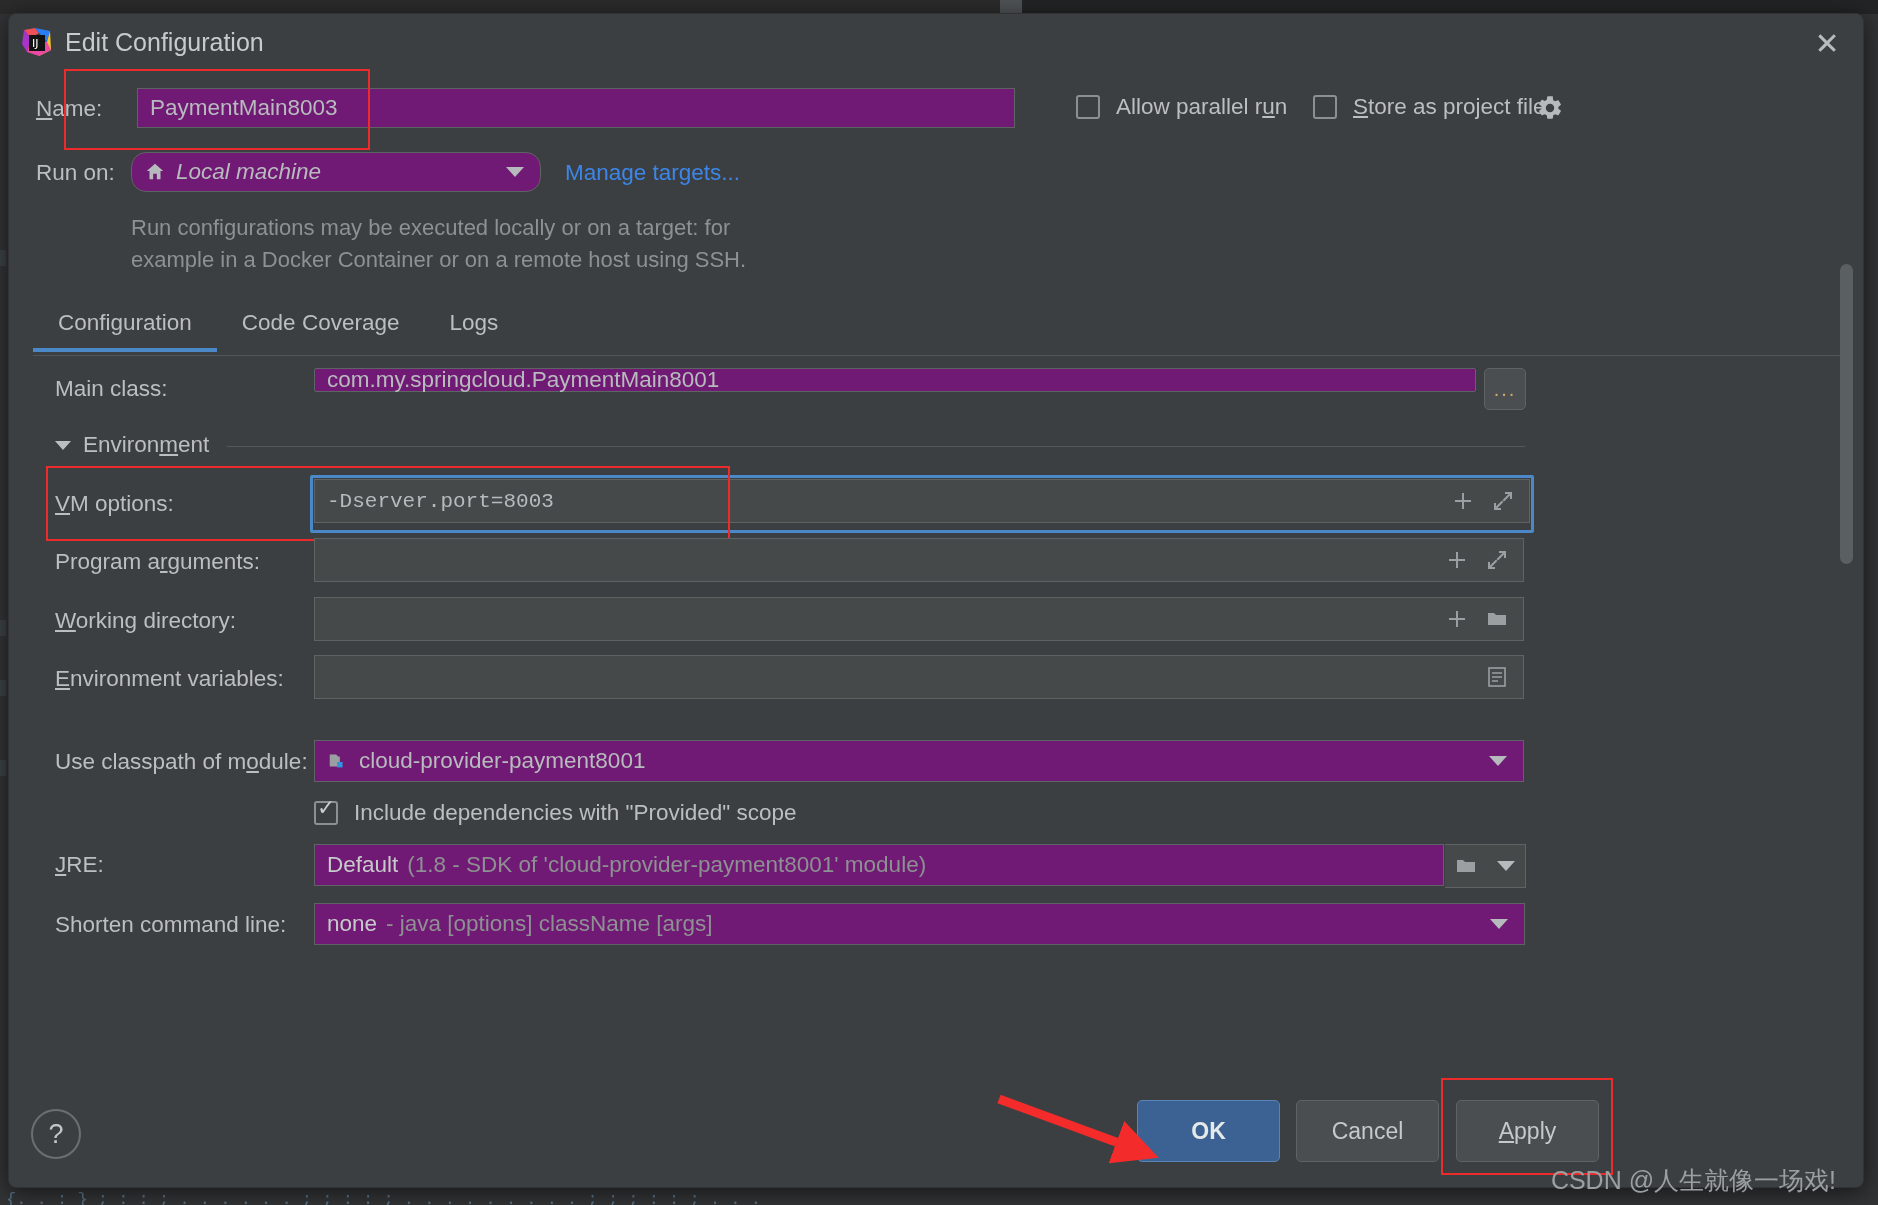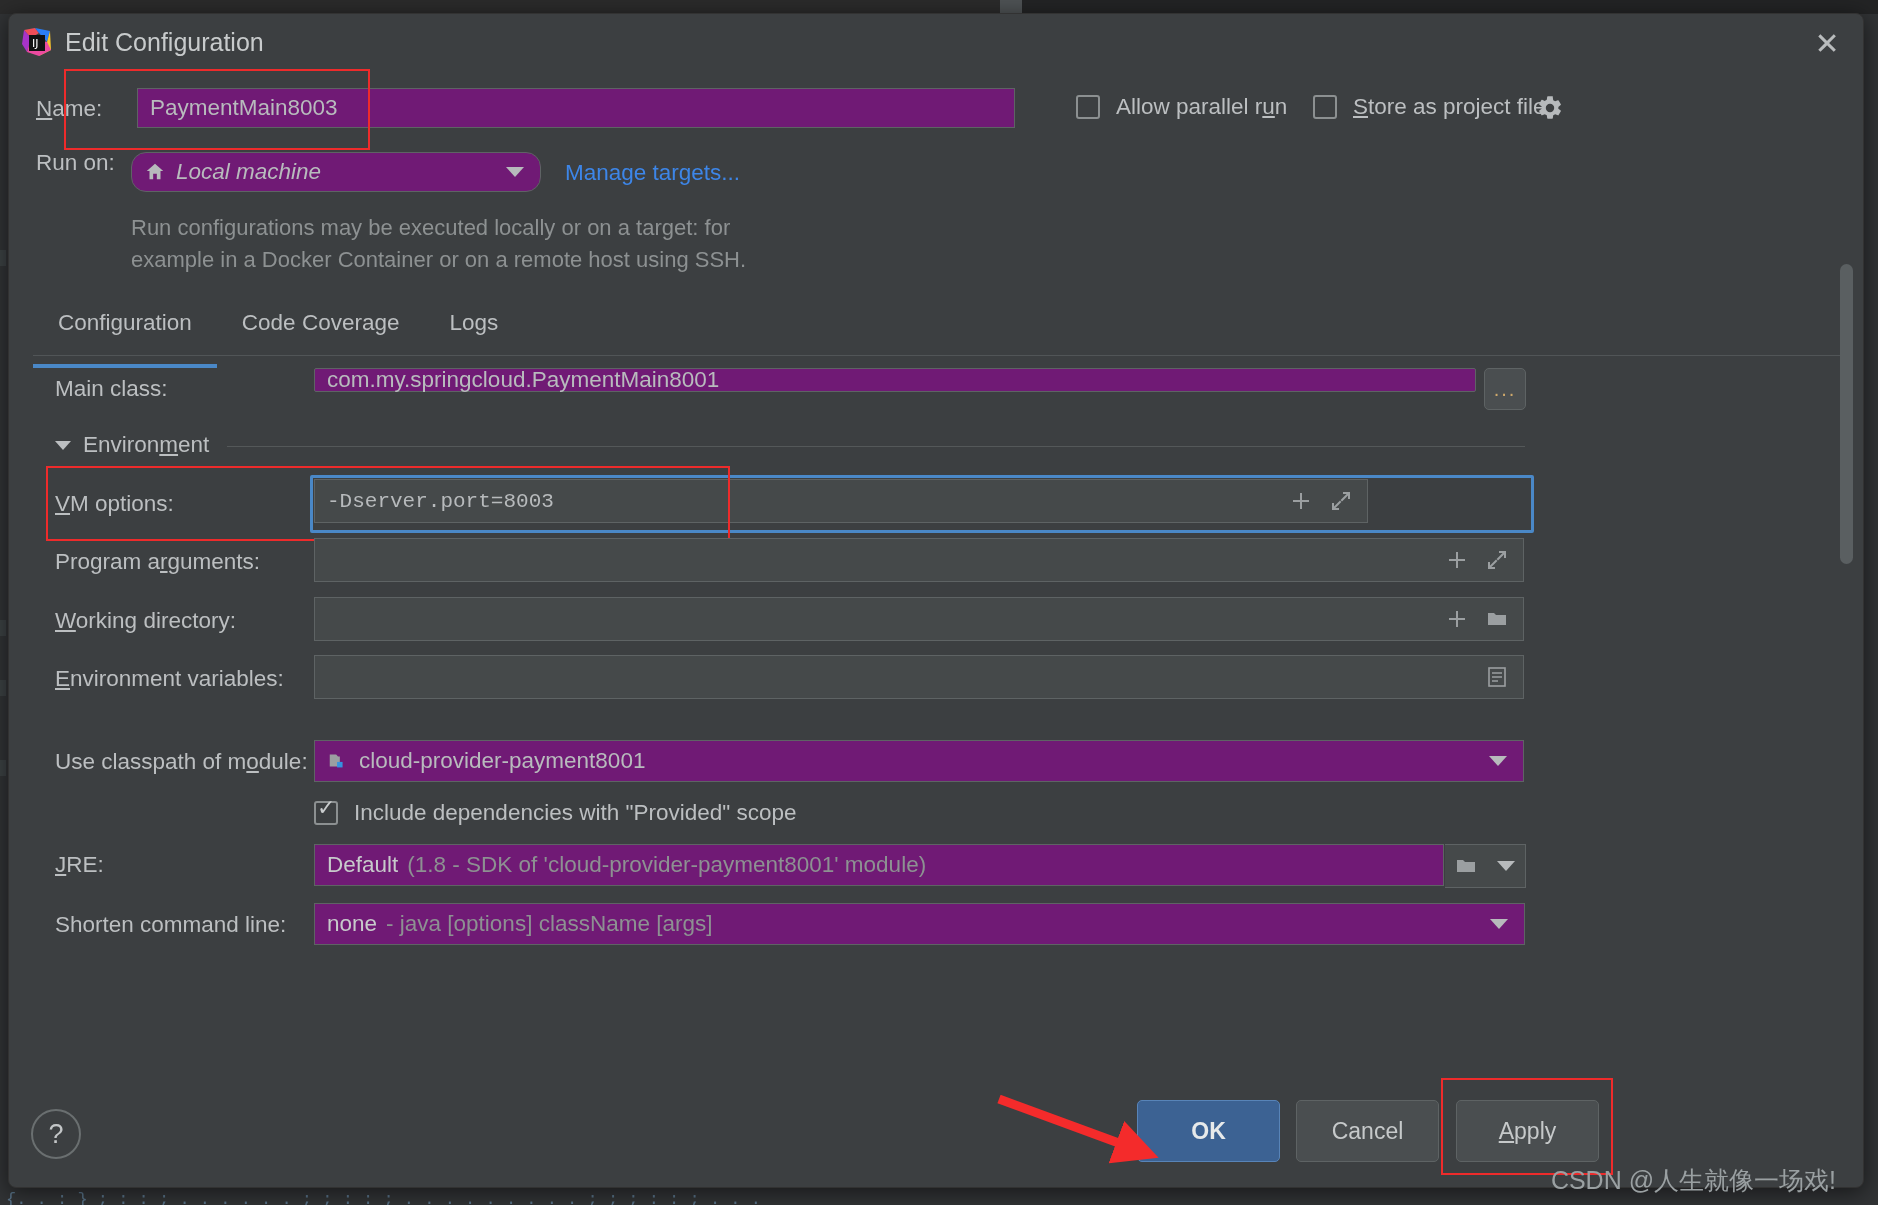--- a/index.html
+++ b/index.html
@@ -173,21 +173,21 @@
   }
   #allow-parallel-row { left: 1067px; top: 80px; }
   #store-project-row  { left: 1304px; top: 80px; }
   #gear-icon {
     position: absolute;
     left: 1527px; top: 80px;
     width: 28px; height: 28px;
   }
 
   
-  #runon-label { position: absolute; left: 27px; top: 136px; }
+  #runon-label { position: absolute; left: 27px; top: 146px; }
   #runon-combo {
     position: absolute;
     left: 122px; top: 138px;
     width: 410px; height: 40px;
     border-radius: 15px;
     font-style: italic;
   }
   #runon-home-icon { margin-right: 10px; display: inline-flex; }
   #runon-caret {
     position: absolute; right: 16px; top: 50%;
@@ -217,21 +217,21 @@
   
   #tabs {
     position: absolute;
     left: 24px; top: 292px;
     display: flex;
     gap: 0;
   }
   .tab {
     font-size: 22.5px;
     color: #bcbfc1;
-    padding: 4px 25px 32px 25px;
+    padding: 4px 25px 16px 25px;
     cursor: pointer;
     position: relative;
     white-space: nowrap;
   }
   .tab.active::after {
     content: "";
     position: absolute;
     left: 0; right: 0; bottom: 0;
     height: 4px;
     background: #4a88c7;
@@ -311,21 +311,21 @@
     flex: 0 0 auto;
   }
   .focus-ring {
     position: absolute;
     border: 3px solid #4a88c7;
     border-radius: 2px;
     pointer-events: none;
   }
 
   #vmopt-label { position: absolute; left: 46px; top: 477px; }
-  #vmopt-field { left: 305px; top: 465px; width: 1054px; }
+  #vmopt-field { left: 305px; top: 465px; width: 1216px; }
   #vmopt-focus { left: 301px; top: 461px; width: 1218px; height: 52px; }
   #vmopt-highlight {
     position: absolute;
     left: 37px; top: 452px;
     width: 680px; height: 71px;
     border: 2px solid #ee2b2b;
     pointer-events: none;
   }
 
   #progargs-label { position: absolute; left: 46px; top: 535px; }

